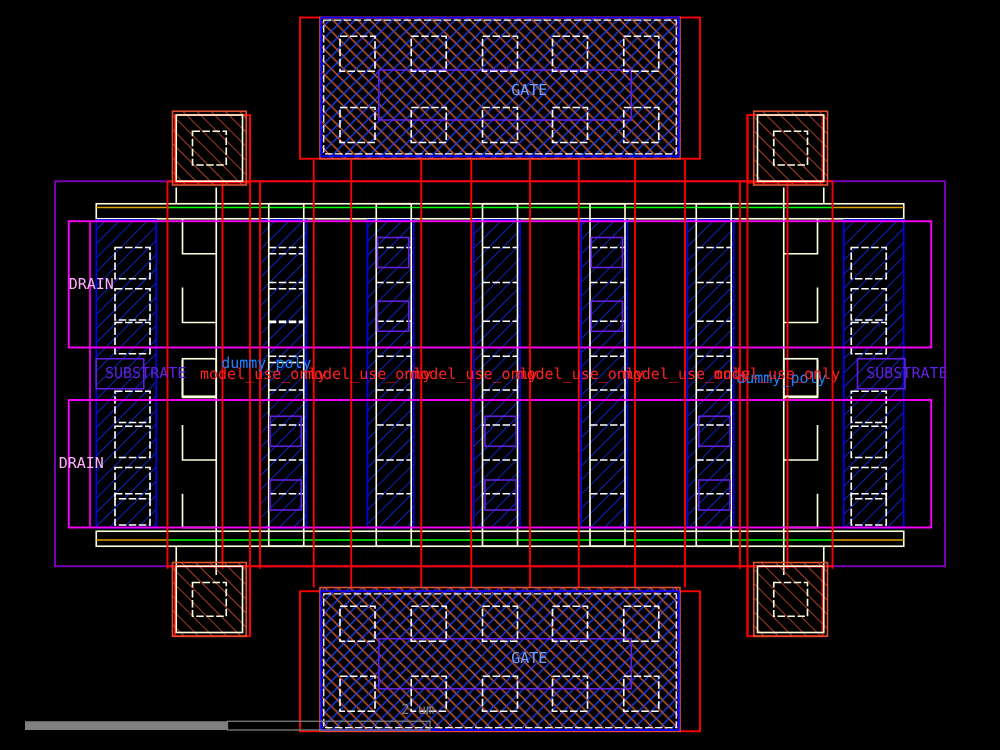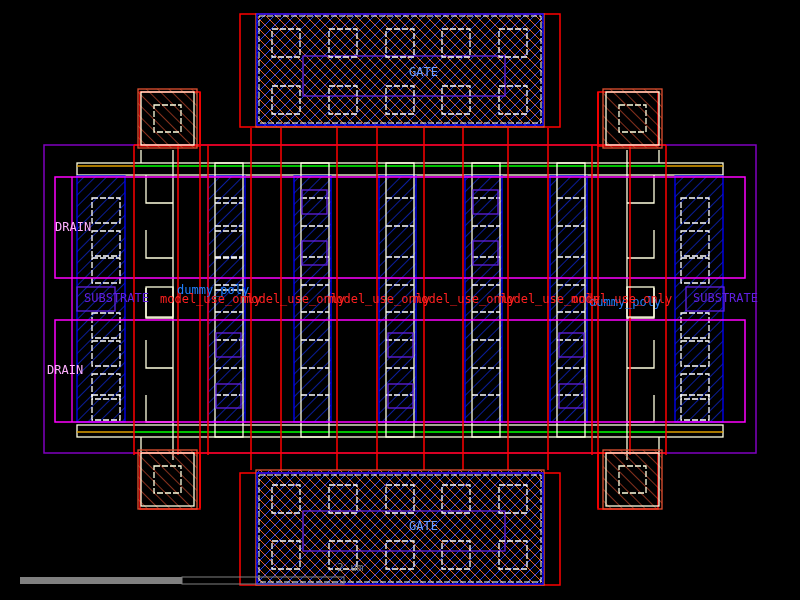--- a/index.html
+++ b/index.html
@@ -238,13 +238,13 @@
 <div class="lbl" style="left:58px;top:292px;color:#6020e0;">SUBSTRATE</div>
 <div class="lbl" style="left:667px;top:292px;color:#6020e0;">SUBSTRATE</div>
 <div class="lbl" style="left:151px;top:284px;color:#2080ff;">dummy_poly</div>
 <div class="lbl" style="left:563px;top:296px;color:#2080ff;">dummy_poly</div>
 <div class="lbl" style="left:134px;top:293px;color:#ff2020;">model_use_only</div>
 <div class="lbl" style="left:218px;top:293px;color:#ff2020;">model_use_only</div>
 <div class="lbl" style="left:303px;top:293px;color:#ff2020;">model_use_only</div>
 <div class="lbl" style="left:388px;top:293px;color:#ff2020;">model_use_only</div>
 <div class="lbl" style="left:473px;top:293px;color:#ff2020;">model_use_only</div>
 <div class="lbl" style="left:545px;top:293px;color:#ff2020;">model_use_only</div>
-<div class="lbl" style="left:311px;top:562px;color:#808080;font-size:11px;">2 um</div>
+<div class="lbl" style="left:295px;top:562px;color:#808080;font-size:11px;">2 um</div>
 
 </body></html>

